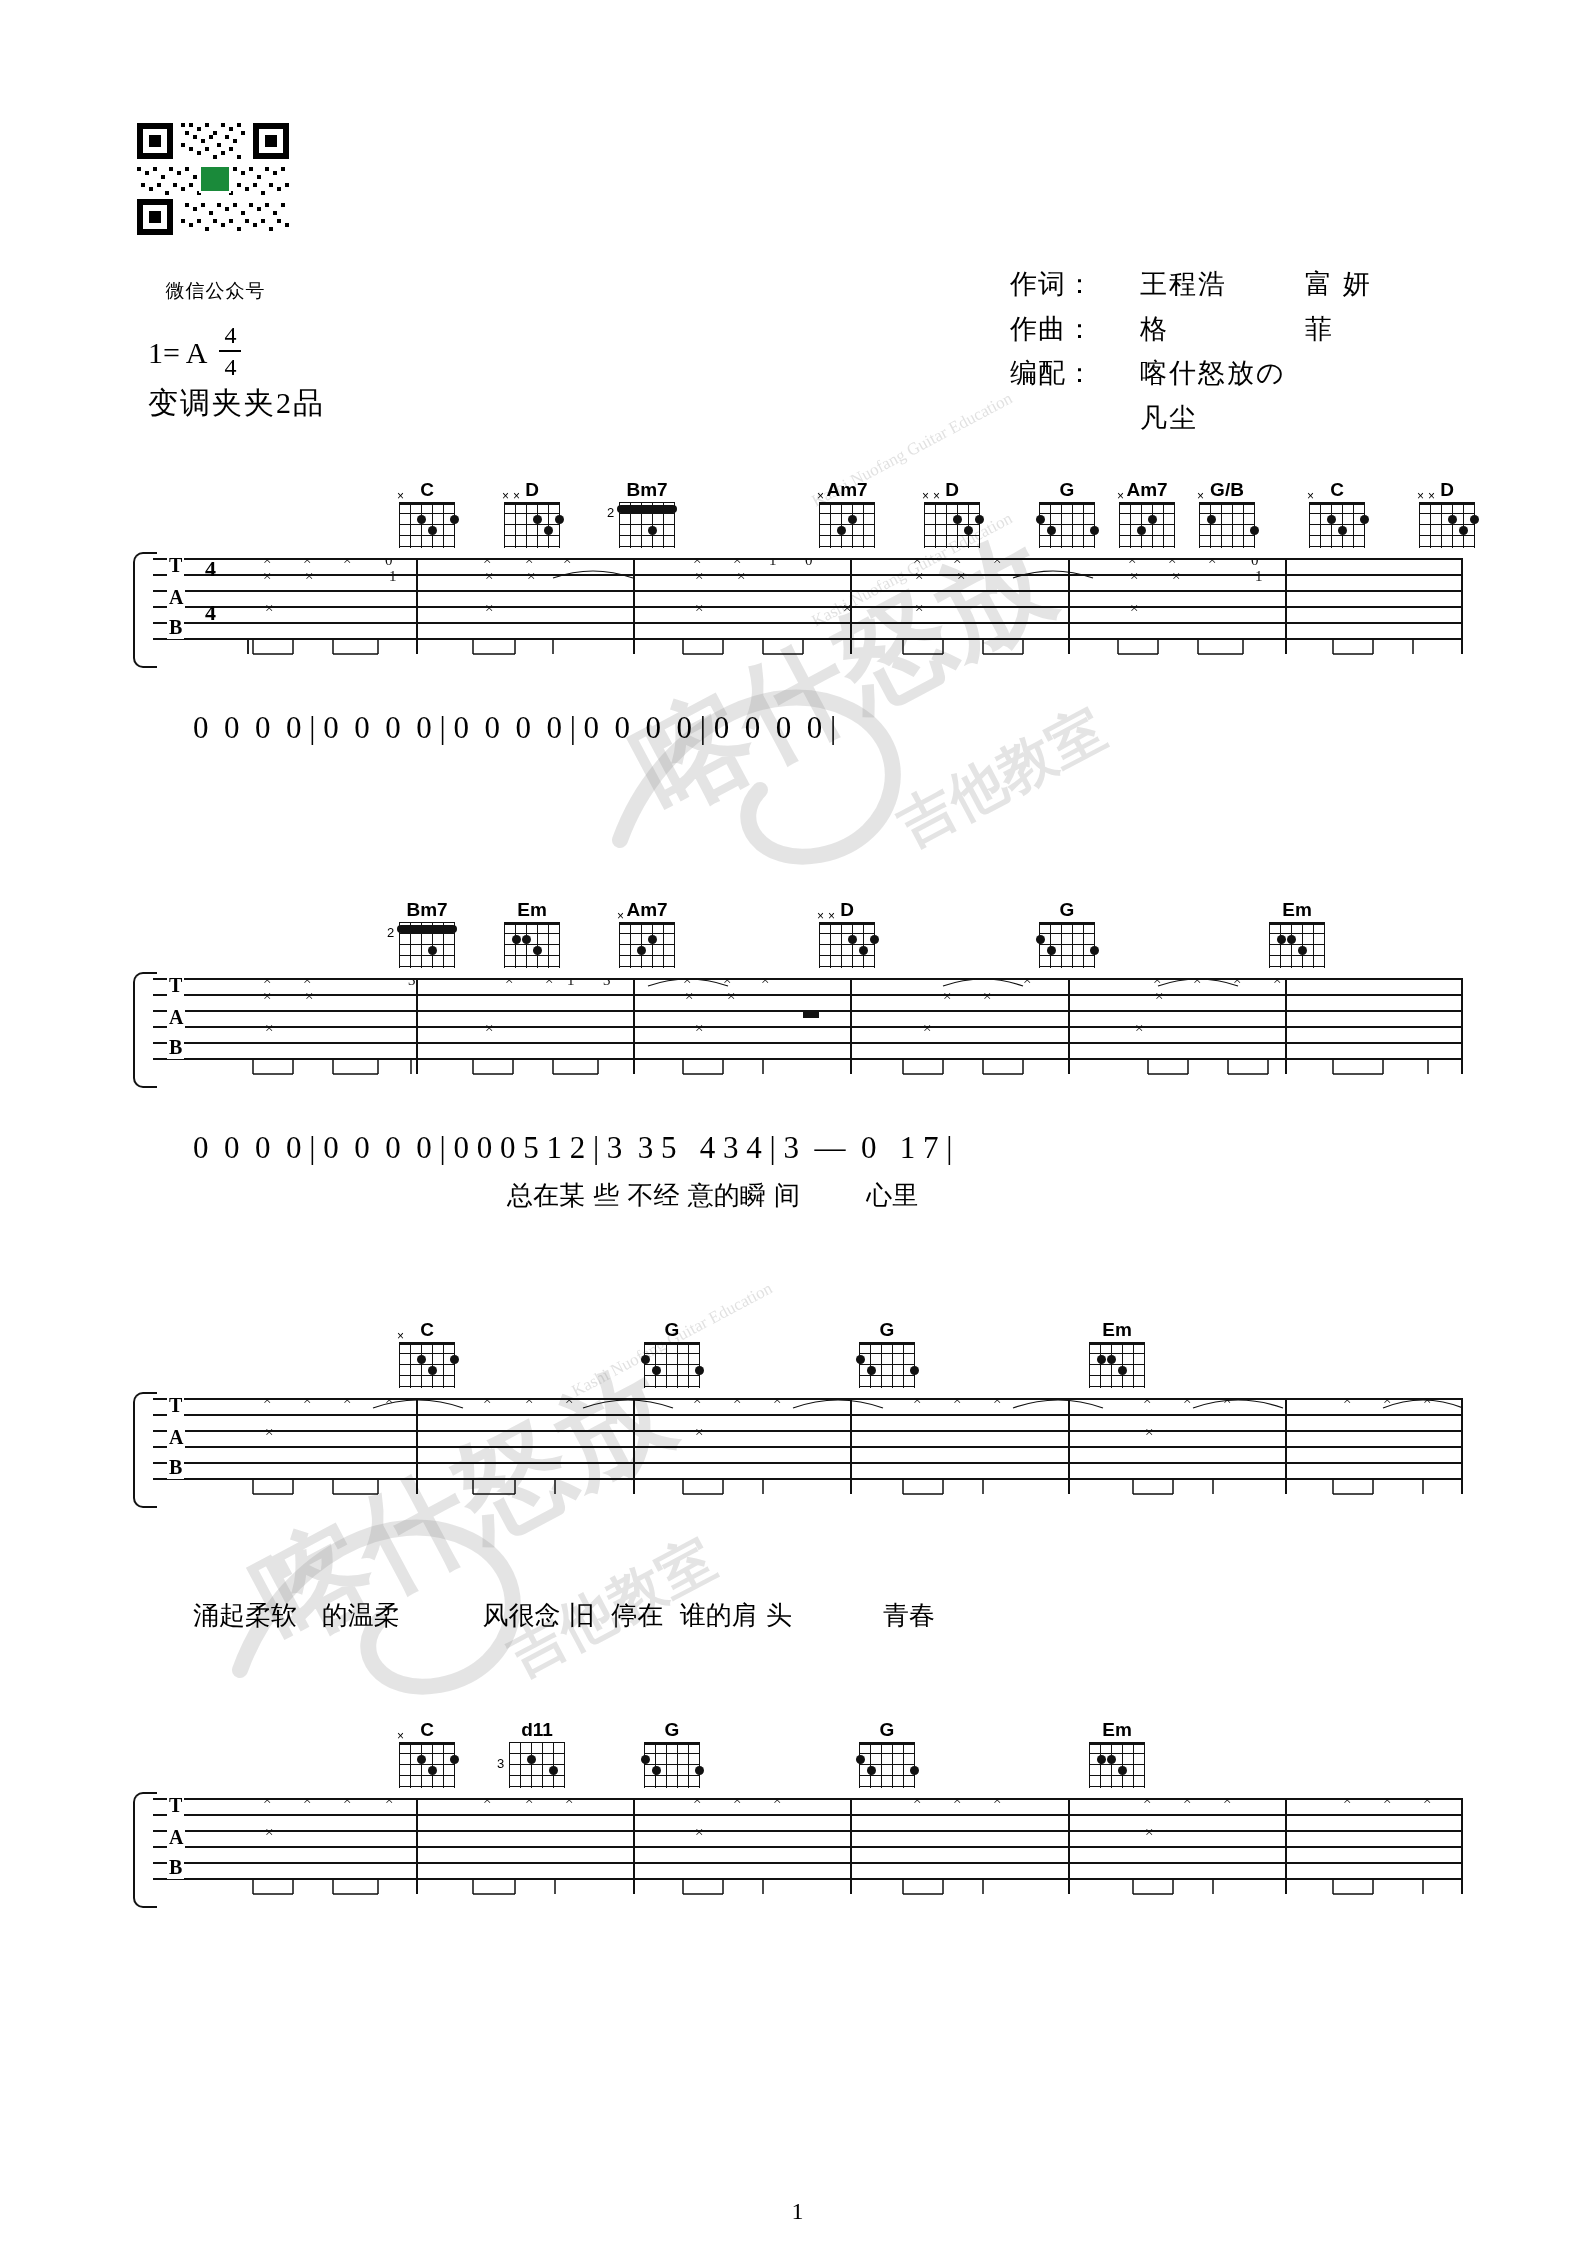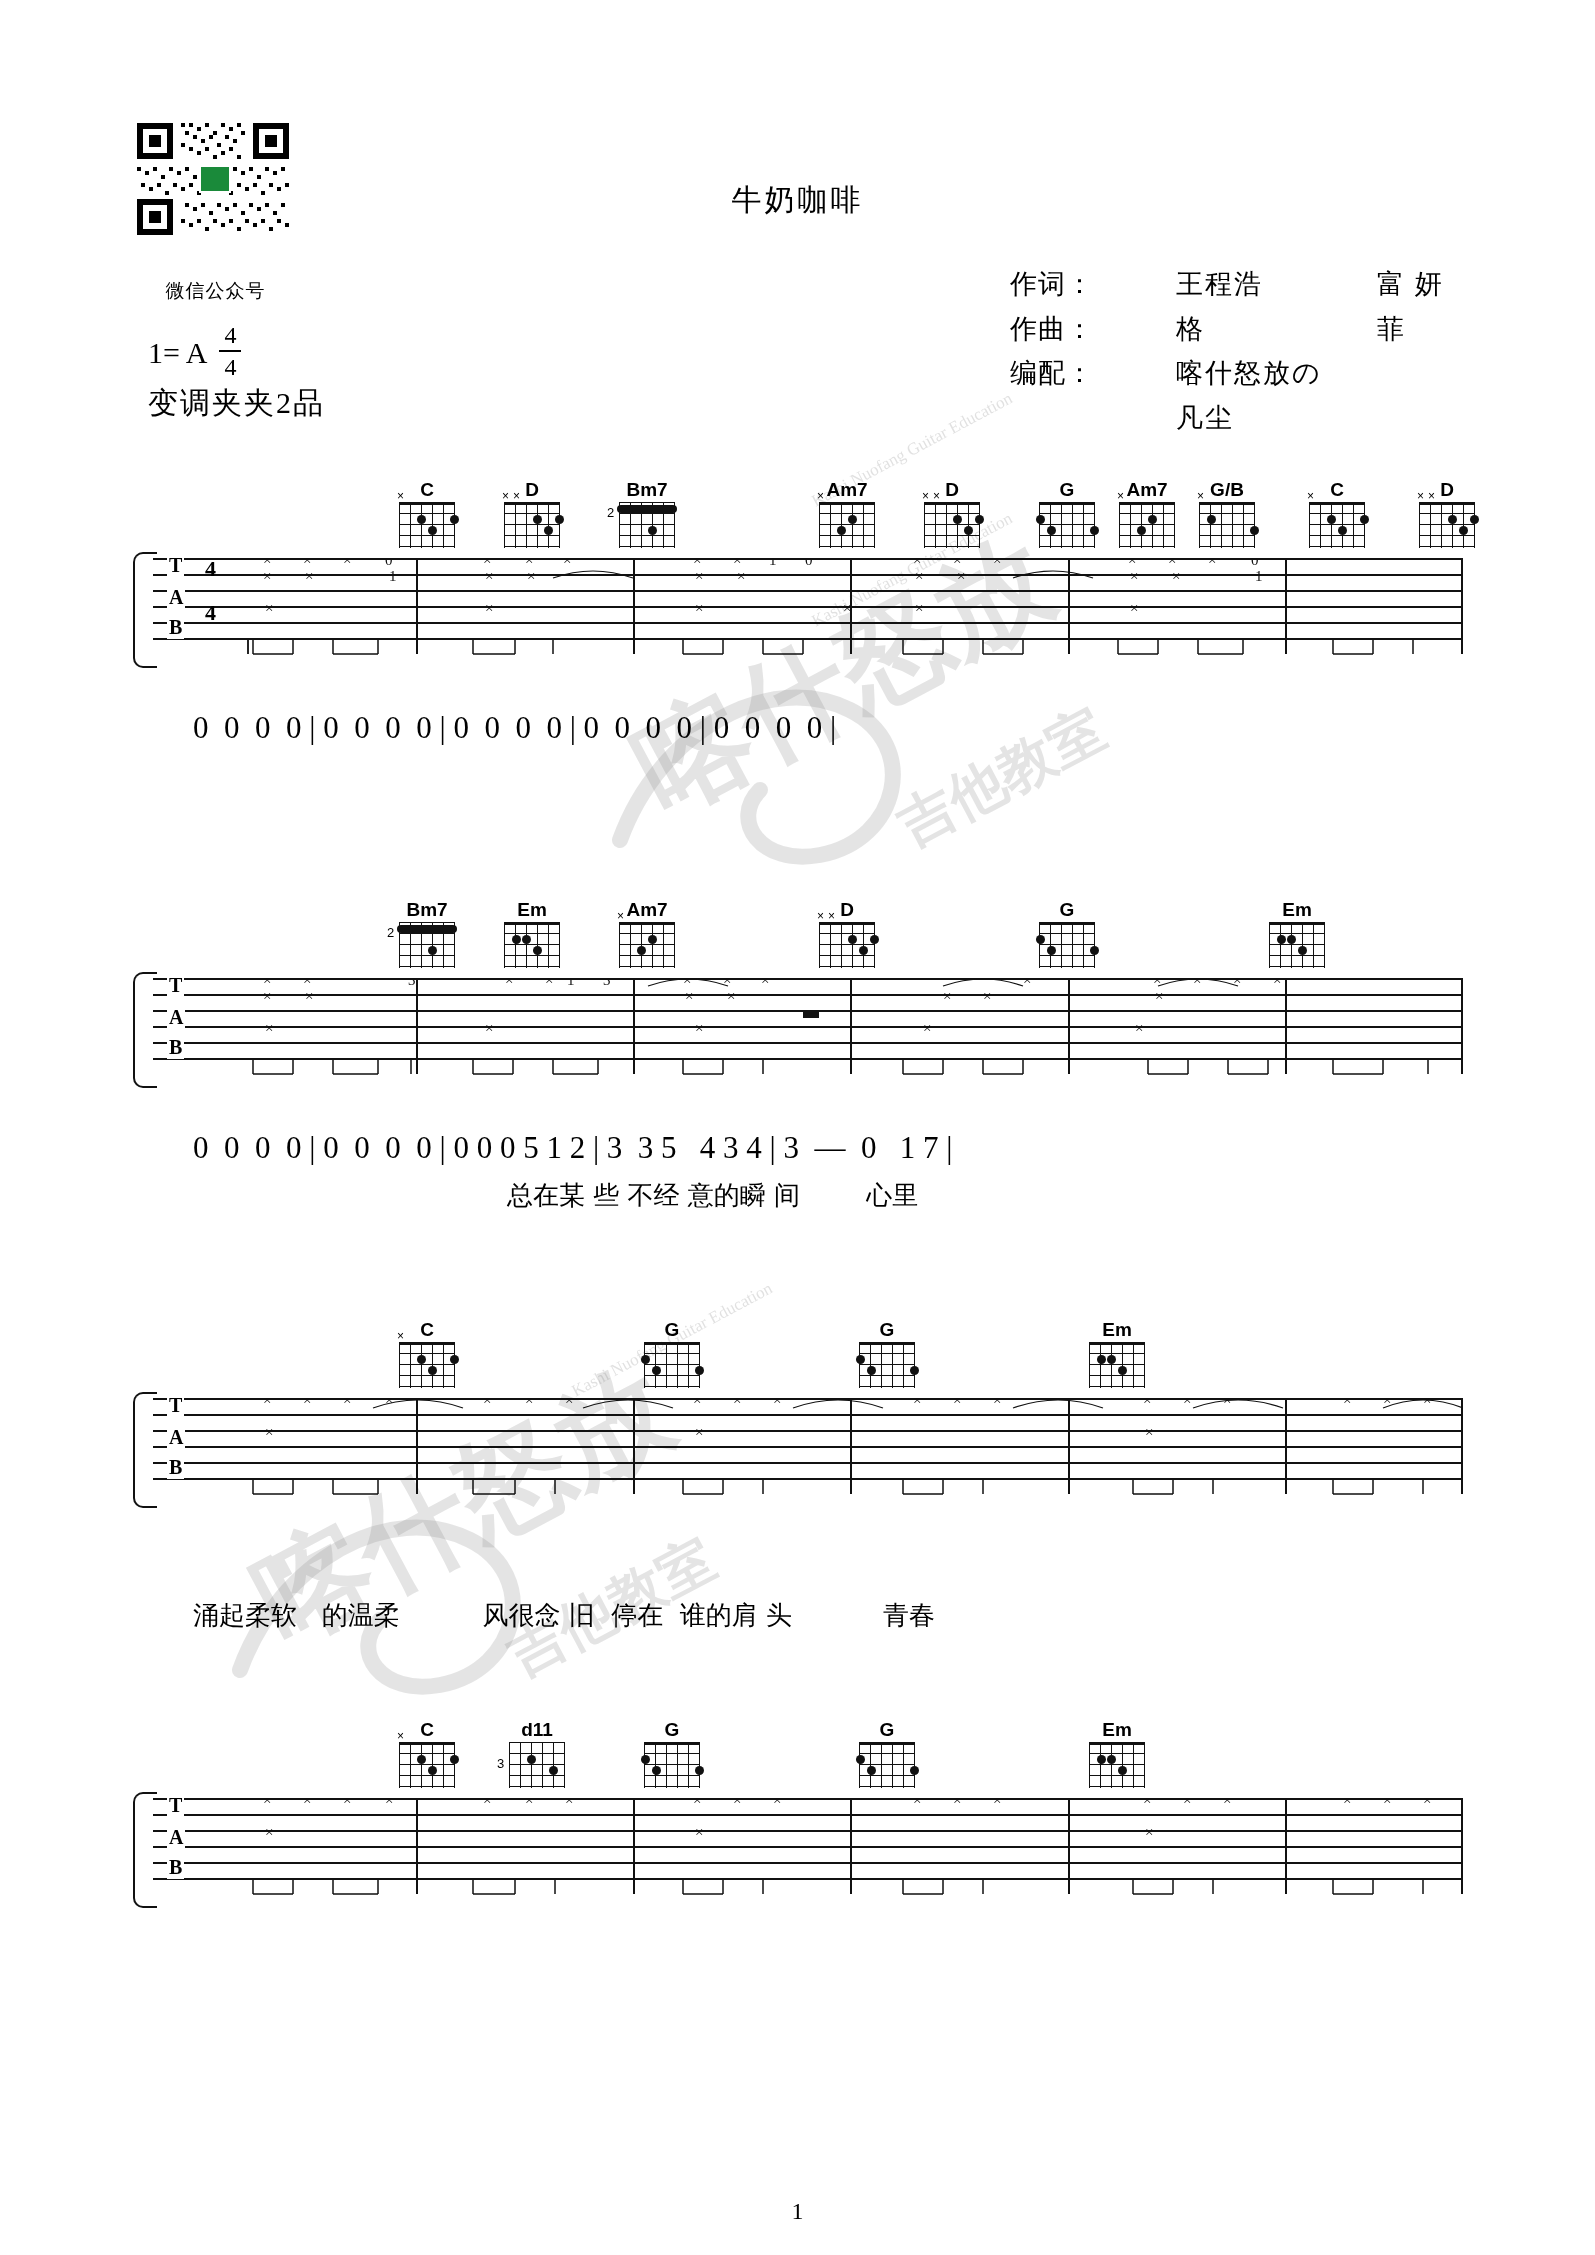--- a/index.html
+++ b/index.html
@@ -18,21 +18,21 @@
   .qr{width:160px;height:122px;display:block;}
   .qr-caption{position:absolute;left:133px;top:278px;width:165px;text-align:center;
     font-family:"Liberation Sans",sans-serif;font-size:19px;letter-spacing:1px;}
 
   .title{position:absolute;left:0;right:0;top:88px;text-align:center;
     font-family:"DejaVu Serif",serif;font-weight:bold;font-size:54px;letter-spacing:4px;}
   .subtitle{position:absolute;left:0;right:0;top:180px;text-align:center;
     font-family:"DejaVu Serif",serif;font-size:30px;letter-spacing:3px;}
 
   .credits{position:absolute;left:1010px;top:262px;font-size:27px;line-height:1.65;}
-  .credits .row{display:flex;gap:36px;}
+  .credits .row{display:flex;}
   .credits .lbl{width:130px;letter-spacing:1px;}
   .credits .v1{width:165px;letter-spacing:2px;}
   .credits .v2{letter-spacing:2px;}
 
   .keyline{position:absolute;left:148px;top:325px;font-size:30px;display:flex;align-items:center;gap:12px;}
   .frac{display:inline-block;text-align:center;line-height:1;font-size:24px;position:relative;top:-2px;}
   .frac .num{display:block;}
   .frac .bar{display:block;width:22px;height:2px;background:#000;margin:3px auto;}
   .frac .den{display:block;}
   .capo{position:absolute;left:148px;top:383px;font-size:30px;letter-spacing:2px;}
@@ -185,21 +185,20 @@
         <rect x="34" y="27" width="1" height="1"></rect>
           <rect x="36" y="25" width="1" height="1"></rect>
           <rect x="38" y="26" width="1" height="1"></rect>
       </g>
       <rect x="16.5" y="11.5" width="8" height="7" fill="#fff"></rect>
       <rect x="17" y="12" width="7" height="6" fill="#1a8a3a"></rect>
     </svg>
   </div>
   <div class="qr-caption">微信公众号</div>
 
-  <div class="subtitle">牛奶咖啡</div>
 
   <div class="credits">
     <div class="row">
       <span class="lbl">作词：</span>
       <span class="v1">王程浩</span>
       <span class="v2">富 妍</span>
     </div>
     <div class="row">
       <span class="lbl">作曲：</span>
       <span class="v1">格</span>

